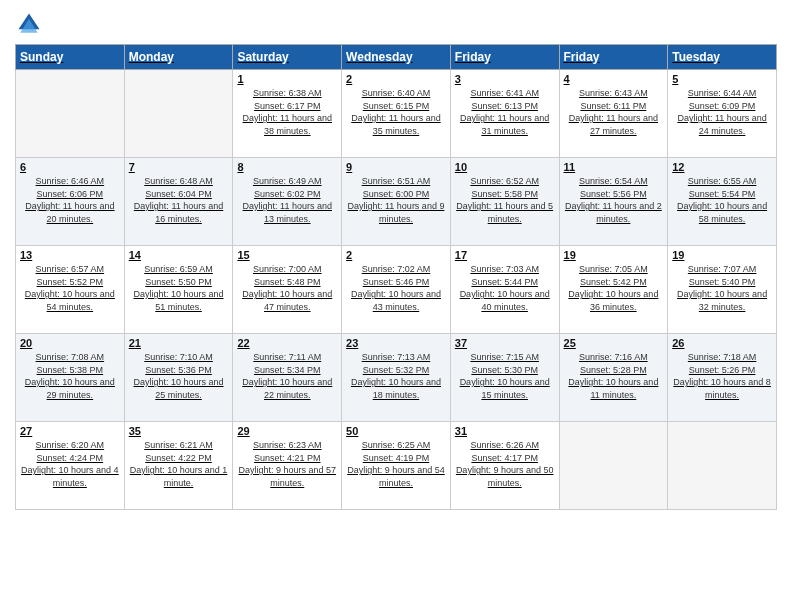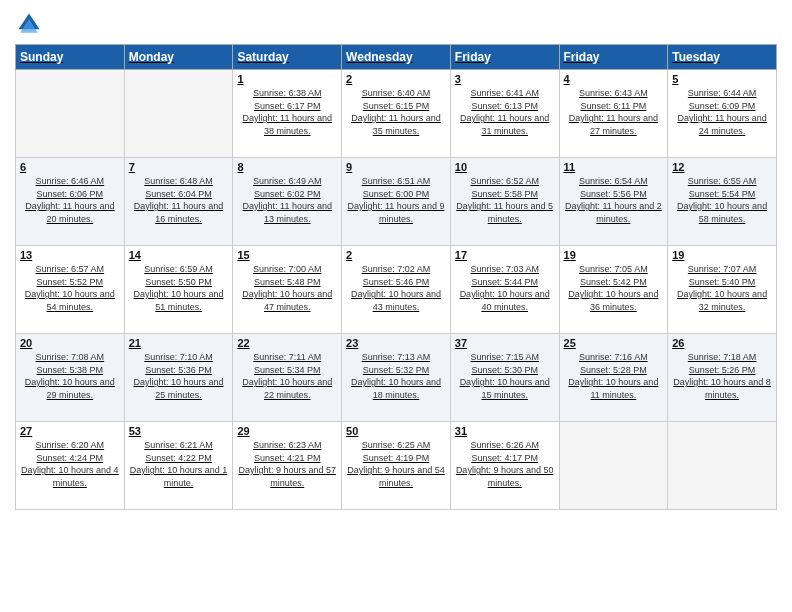--- a/index.html
+++ b/index.html
@@ -249,21 +249,21 @@
             <div class="day-num">26</div>
             <div class="day-detail">Sunrise: 7:18 AM<br>Sunset: 5:26 PM<br>Daylight: 10 hours and 8 minutes.</div>
           </td>
         </tr>
         <tr>
           <td>
             <div class="day-num">27</div>
             <div class="day-detail">Sunrise: 6:20 AM<br>Sunset: 4:24 PM<br>Daylight: 10 hours and 4 minutes.</div>
           </td>
           <td>
-            <div class="day-num">53</div>
+            <div class="day-num">35</div>
             <div class="day-detail">Sunrise: 6:21 AM<br>Sunset: 4:22 PM<br>Daylight: 10 hours and 1 minute.</div>
           </td>
           <td>
             <div class="day-num">29</div>
             <div class="day-detail">Sunrise: 6:23 AM<br>Sunset: 4:21 PM<br>Daylight: 9 hours and 57 minutes.</div>
           </td>
           <td>
             <div class="day-num">50</div>
             <div class="day-detail">Sunrise: 6:25 AM<br>Sunset: 4:19 PM<br>Daylight: 9 hours and 54 minutes.</div>
           </td>

